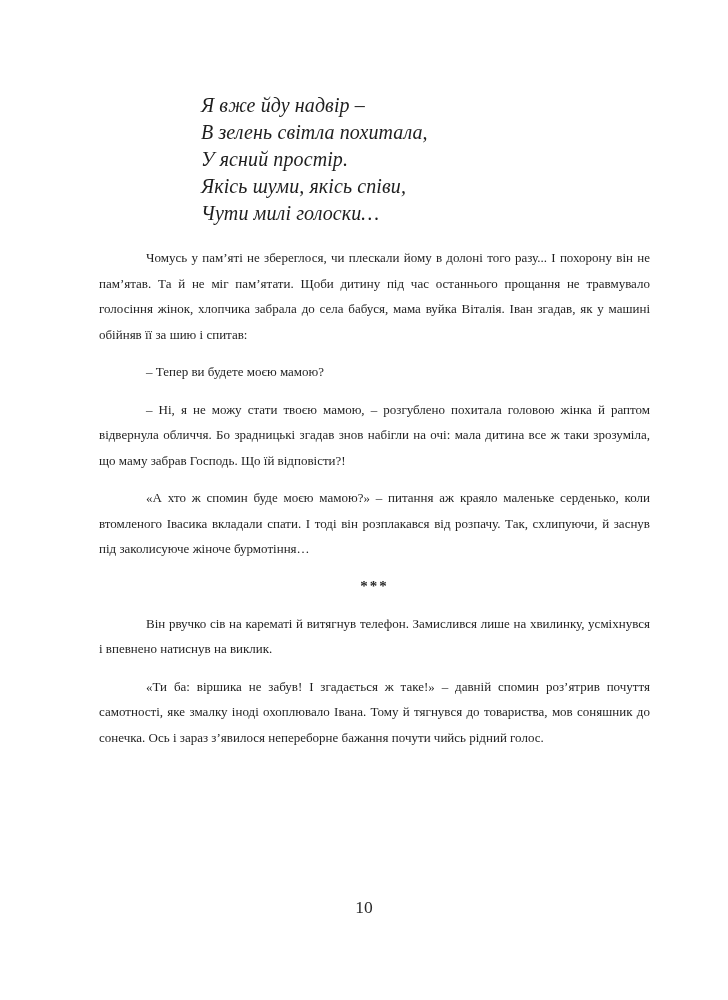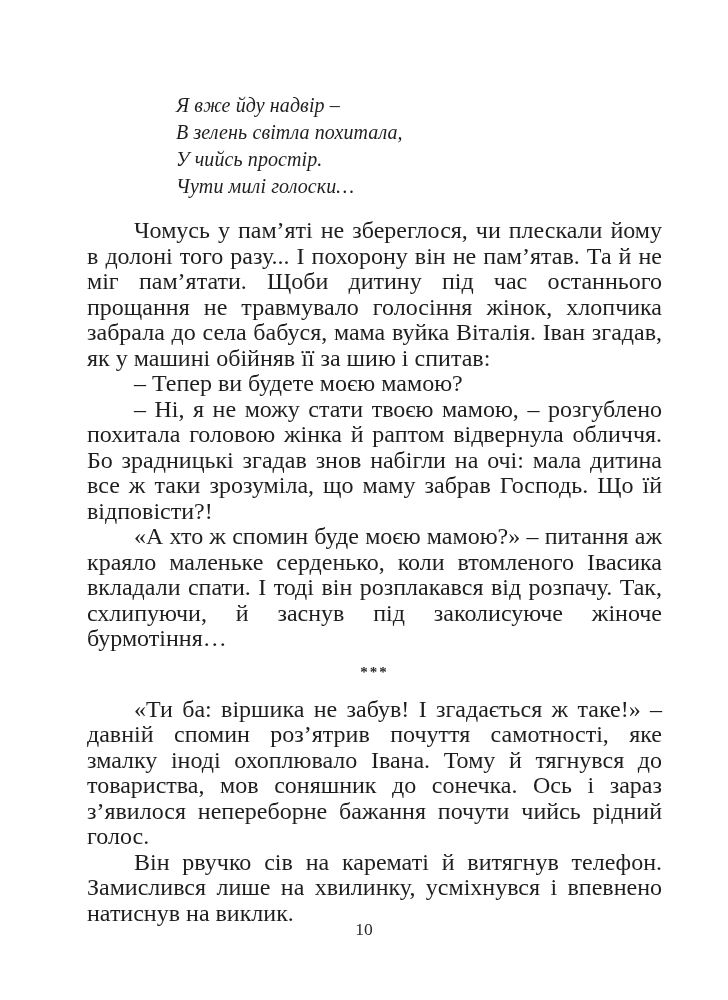--- a/index.html
+++ b/index.html
@@ -15,35 +15,35 @@
     color: #1e1e1e;
   }
   .page {
     position: relative;
     width: 728px;
     height: 1000px;
     box-sizing: border-box;
     padding: 92px 66px 0 87px;
   }
   .poem {
-    margin-left: 89px;
+    margin-left: 114px;
     font-style: italic;
     font-size: 20px;
     line-height: 27px;
     letter-spacing: 0.1px;
   }
   .poem-line {
     white-space: nowrap;
   }
   .prose {
     margin-top: 18px;
   }
   .prose p {
-    margin: 0;
-    font-size: 24px;
+    margin: 12px;
+    font-size: 13px;
     line-height: 25.5px;
     text-align: justify;
     text-indent: 47px;
     hyphens: auto;
     -webkit-hyphens: auto;
   }
   .separator {
     margin: 8px 0 12px 0;
     height: 25px;
     line-height: 25px;
@@ -52,49 +52,50 @@
     font-weight: bold;
     letter-spacing: 2px;
     color: #2a2a2a;
   }
   .prose-2 {
     margin-top: 0;
   }
   .page-number {
     position: absolute;
     left: 0;
-    top: 918px;
+    top: 896px;
     width: 728px;
     text-align: center;
     font-size: 17.5px;
     line-height: 22px;
     color: #2a2a2a;
   }
 </style>
 </head>
 <body>
 
 <div class="page">
 
   <div class="poem">
     <div class="poem-line">Я вже йду надвір –</div>
     <div class="poem-line">В зелень світла похитала,</div>
-    <div class="poem-line">У чийсь простір.</div>
+    <div class="poem-line">У ясний простір.</div>
+    <div class="poem-line">Якісь шуми, якісь співи,</div>
     <div class="poem-line">Чути милі голоски…</div>
   </div>
 
   <div class="prose">
     <p>Чомусь у пам’яті не збереглося, чи плескали йому в долоні того разу... І похорону він не пам’ятав. Та й не міг пам’ятати. Щоби дитину під час останнього прощання не травмувало голосіння жінок, хлопчика забрала до села бабуся, мама вуйка Віталія. Іван згадав, як у машині обійняв її за шию і спитав:</p>
     <p>– Тепер ви будете моєю мамою?</p>
     <p>– Ні, я не можу стати твоєю мамою, – розгублено похитала головою жінка й раптом відвернула обличчя. Бо зрадницькі згадав знов набігли на очі: мала дитина все ж таки зрозуміла, що маму забрав Господь. Що їй відповісти?!</p>
     <p>«А хто ж спомин буде моєю мамою?» – питання аж краяло маленьке серденько, коли втомленого Івасика вкладали спати. І тоді він розплакався від розпачу. Так, схлипуючи, й заснув під заколисуюче жіноче бурмотіння…</p>
   </div>
 
   <div class="separator">***</div>
 
   <div class="prose prose-2">
+    <p>Він рвучко сів на карематі й витягнув телефон. Замислився лише на хвилинку, усміхнувся і впевнено натиснув на виклик.</p>
     <p>«Ти ба: віршика не забув! І згадається ж таке!» – давній спомин роз’ятрив почуття самотності, яке змалку іноді охоплювало Івана. Тому й тягнувся до товариства, мов соняшник до сонечка. Ось і зараз з’явилося непереборне бажання почути чийсь рідний голос.</p>
-    <p>Він рвучко сів на карематі й витягнув телефон. Замислився лише на хвилинку, усміхнувся і впевнено натиснув на виклик.</p>
   </div>
 
   <div class="page-number">10</div>
 
 </div>
 
 </body></html>

